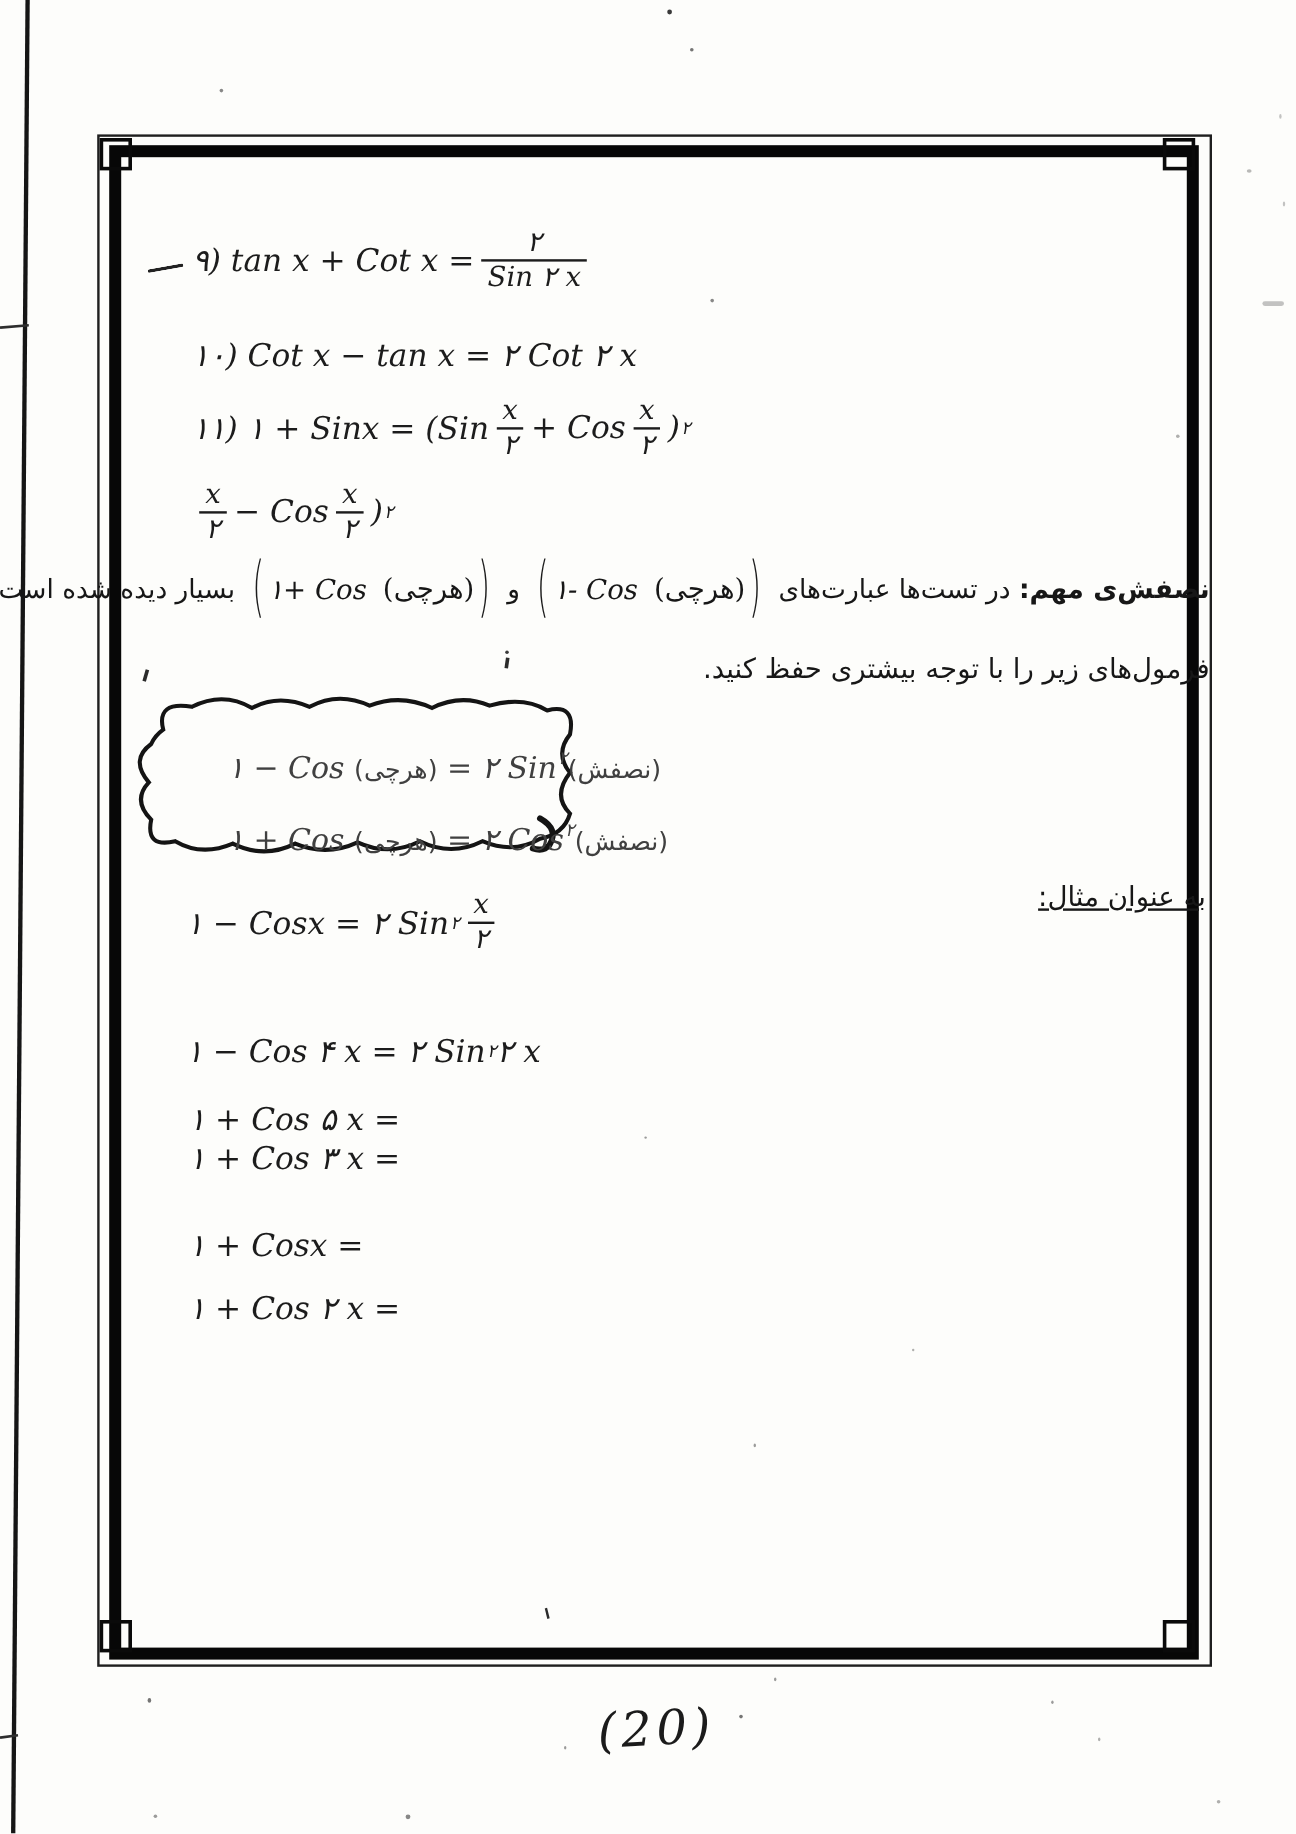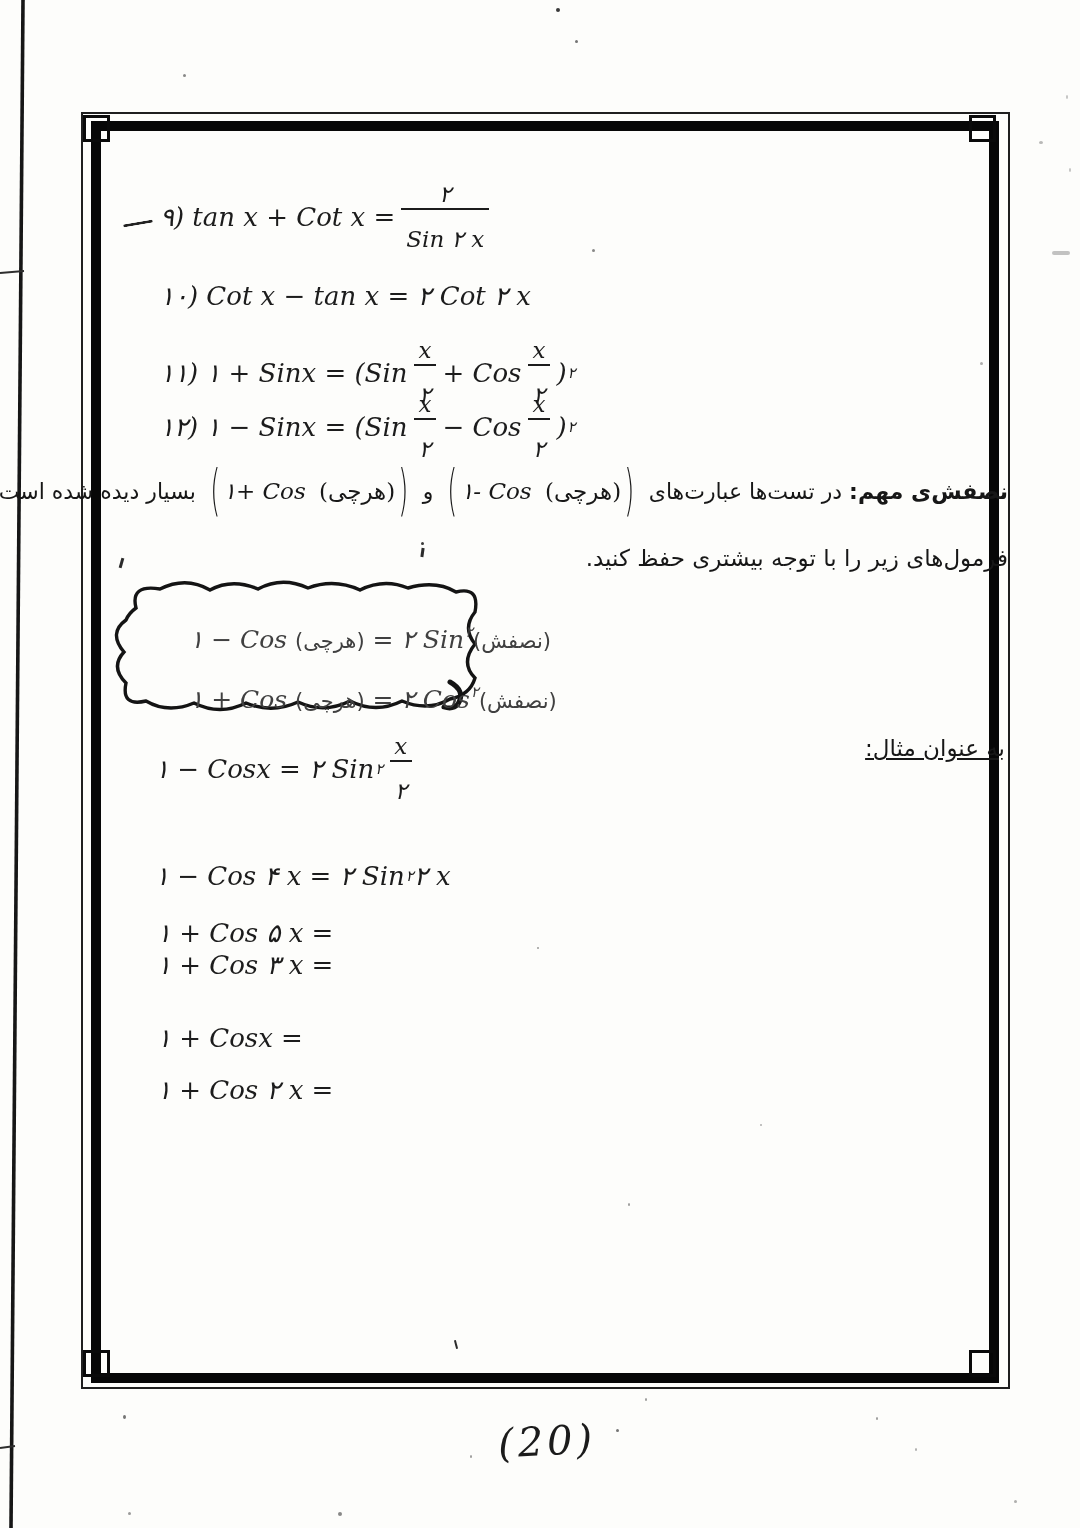--- a/index.html
+++ b/index.html
@@ -21,21 +21,21 @@
   .corner.tr{left:969px;top:115px;}
   .corner.bl{left:83px;top:1350px;}
   .corner.br{left:969px;top:1350px;}
 
   
   .mrow{position:absolute;display:flex;align-items:center;white-space:pre;
         font:italic 26px "DejaVu Serif","DejaVu Sans",serif;color:#1c1c1c;}
   .frac{display:inline-flex;flex-direction:column;align-items:center;
         font-size:23px;line-height:1.12;margin:0 6px;}
   .frac .num{padding:0 5px;}
-  .frac .den{border-top:2.5px solid #1c1c1c;padding:17px 5px 0 5px;}
+  .frac .den{border-top:2.5px solid #1c1c1c;padding:1px 5px 0 5px;}
   sup.pow{font-size:15px;vertical-align:11px;margin-left:1px;font-style:italic;}
   .dash{left:123px;top:222px;width:30px;height:0;border-top:3.5px solid #222;
         transform:rotate(-10deg);border-radius:2px;}
 
   
   .fa{position:absolute;direction:rtl;color:#171717;white-space:pre;
       font:23px/1.5 "DejaVu Sans",sans-serif;}
   .fa b{font-weight:bold;}
   .note1{left:120px;right:72px;top:456px;height:70px;display:flex;
          align-items:center;justify-content:flex-start;font-size:22px;}
@@ -84,37 +84,36 @@
   <span class="frac">
     <span class="num">۲</span>
     <span class="den">Sin ۲ x</span>
   </span>
 </div>
 
 <div class="mrow" style="left:160px;top:278px;height:36px;">
   <span>۱۰) Cot x − tan x = ۲ Cot ۲ x</span>
 </div>
 
-<div class="mrow" style="left:160px;top:344px;height:58px;">
+<div class="mrow" style="left:160px;top:328px;height:58px;">
   <span>۱۱) ۱ + Sinx = (Sin</span>
   <span class="frac">
     <span class="num">x</span>
     <span class="den">۲</span>
   </span>
   <span>+ Cos</span>
   <span class="frac">
     <span class="num">x</span>
     <span class="den">۲</span>
   </span>
   <span>)</span>
   <sup class="pow">۲</sup>
 </div>
 
 <div class="mrow" style="left:160px;top:398px;height:58px;">
-  <span>۱۲) ۱ − Sinx = (Sin</span>
   <span class="frac">
     <span class="num">x</span>
     <span class="den">۲</span>
   </span>
   <span>− Cos</span>
   <span class="frac">
     <span class="num">x</span>
     <span class="den">۲</span>
   </span>
   <span>)</span>

